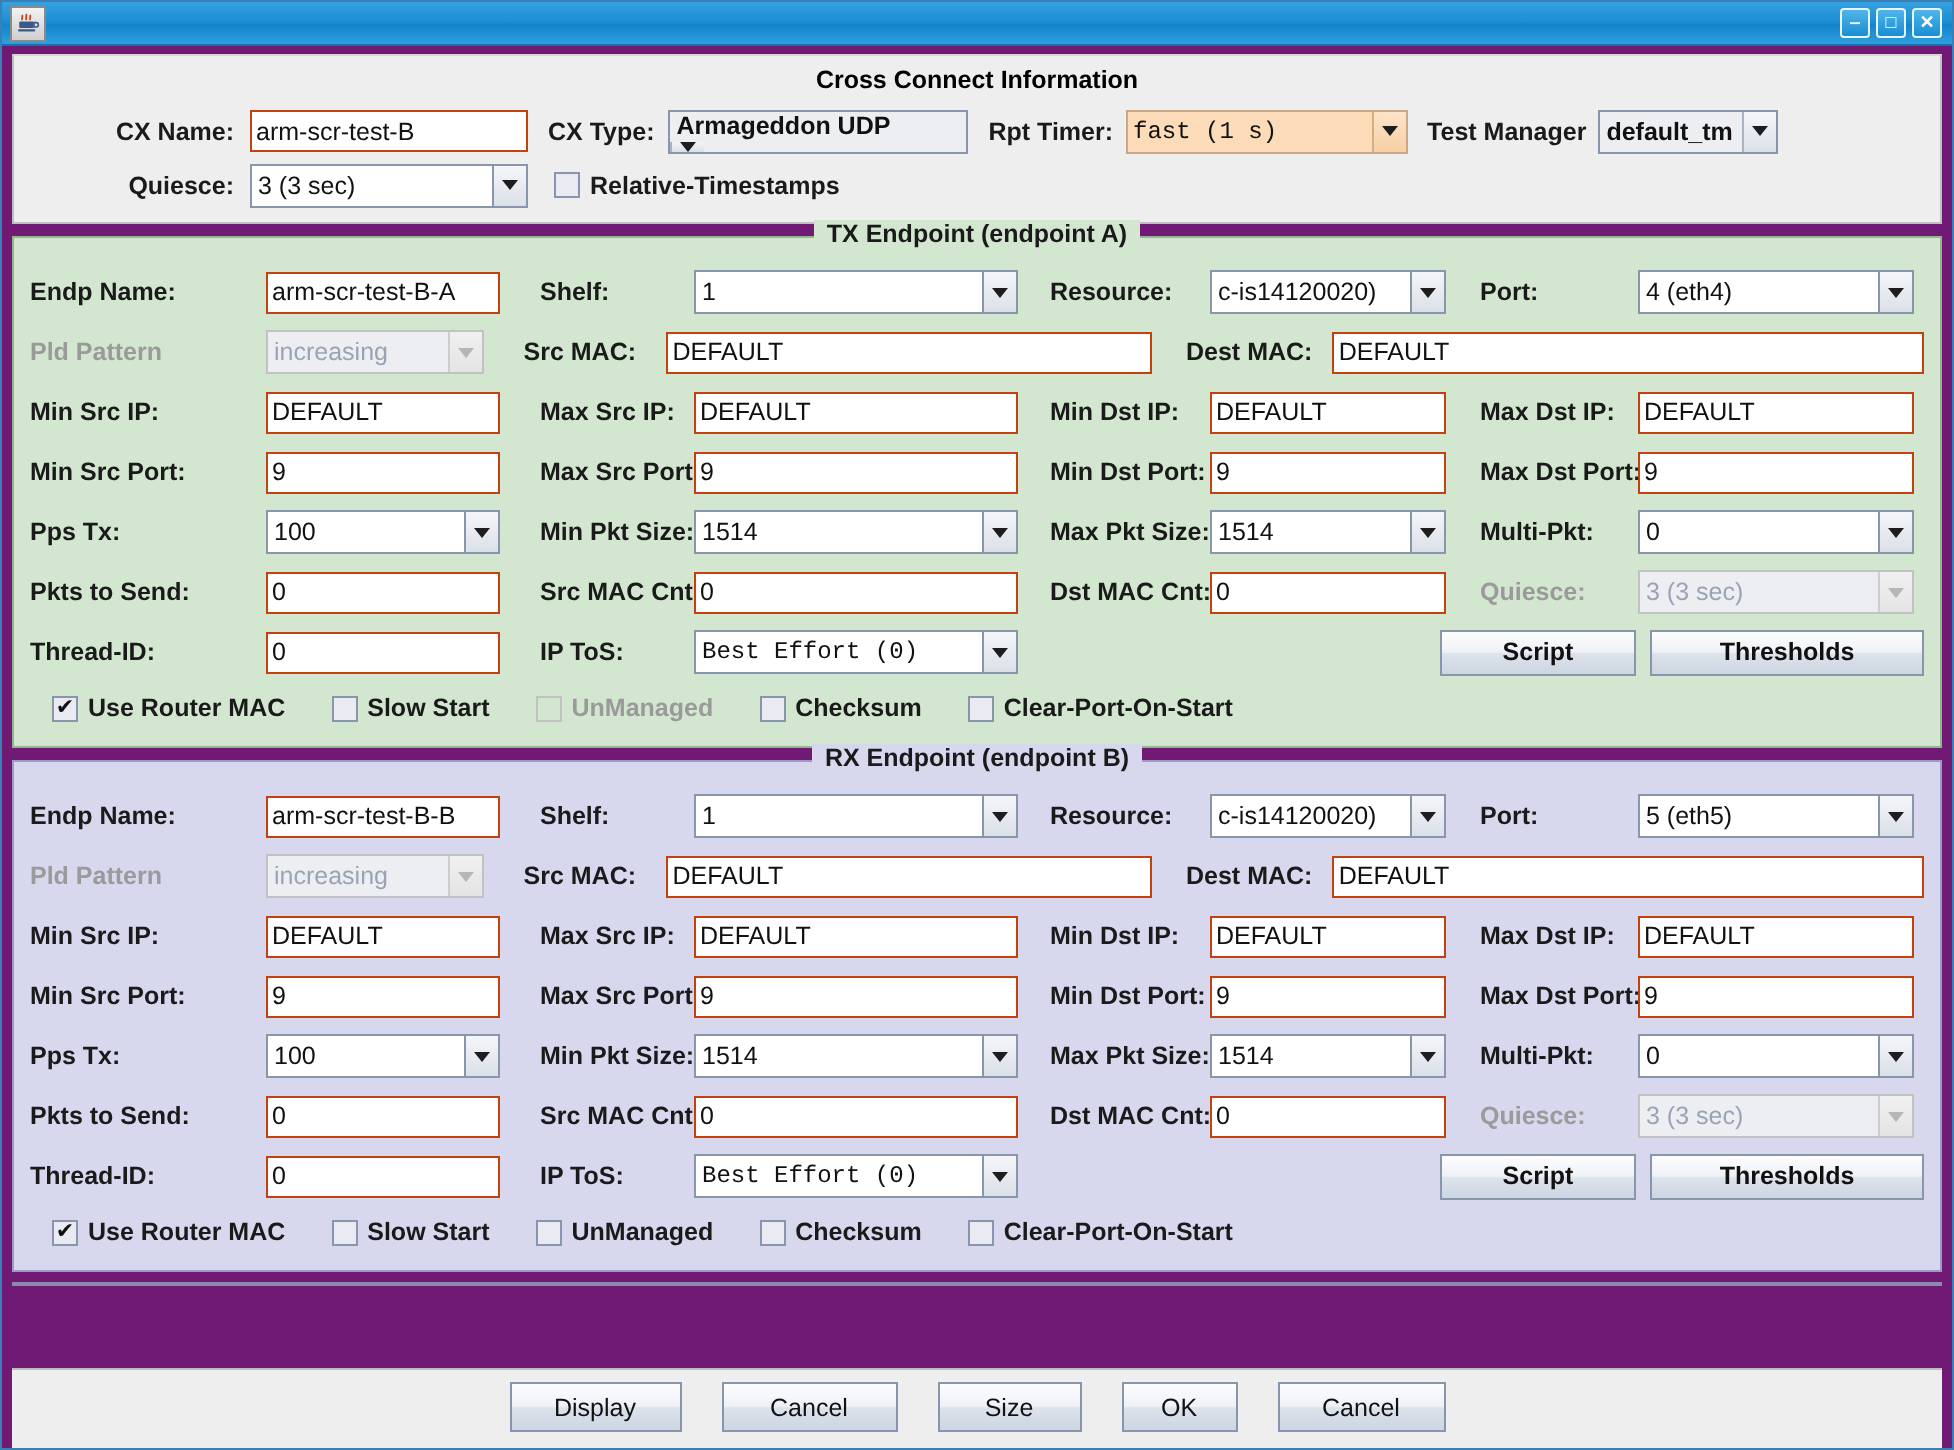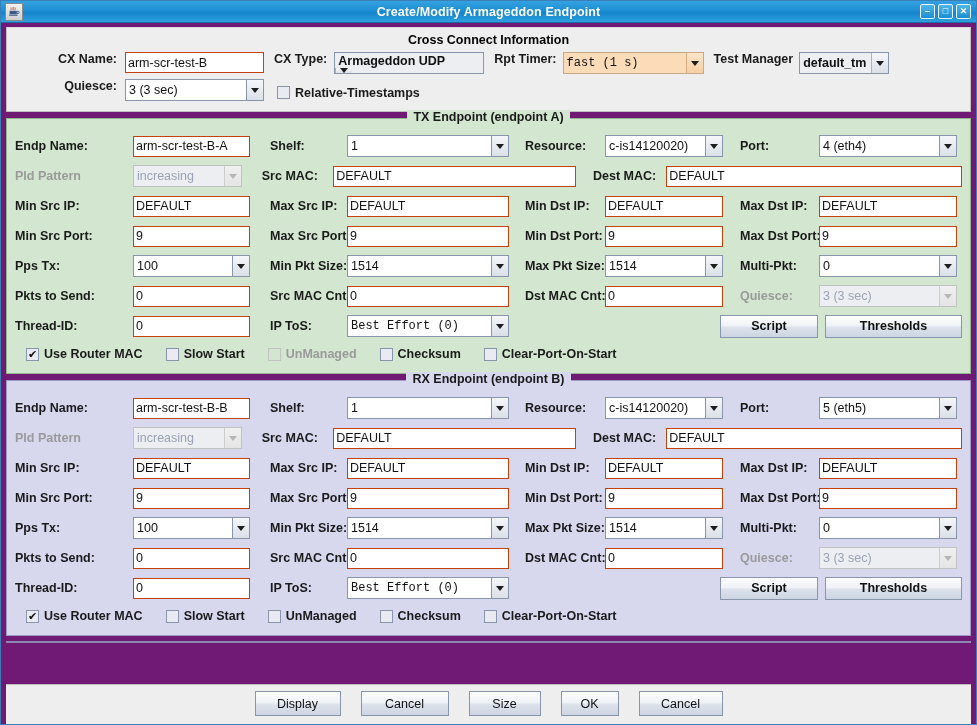--- a/index.html
+++ b/index.html
@@ -67,21 +67,21 @@
     border-top: 1px solid #d8d8d8;
     padding: 3px 0 5px 0;
   }
   .section-title {
     text-align: center;
     font-size: 12.5px;
     font-weight: bold;
     color: #000000;
     padding: 2px 0 5px 0;
   }
-  .row { display: flex; height: 27px; }
+  .row { display: flex; align-items: center; height: 27px; }
   .lbl {
     font-size: 12.5px; font-weight: bold; color: #1a1a1a;
     white-space: nowrap;
   }
   .lbl.dis { color: #9a9a9a; }
 
   
   .tf {
     height: 21px;
     background: #ffffff;
@@ -209,21 +209,20 @@
     <div class="title-icon">
       <svg width="12" height="12" viewBox="0 0 12 12" aria-hidden="true">
         <path d="M3 1.5 C3.8 2.4 2.4 2.9 3.2 4.0" stroke="#c0441c" stroke-width="0.9" fill="none"></path>
         <path d="M5 1.0 C5.9 2.1 4.4 2.7 5.3 4.0" stroke="#c0441c" stroke-width="0.9" fill="none"></path>
         <path d="M7 1.5 C7.8 2.4 6.4 2.9 7.2 4.0" stroke="#c0441c" stroke-width="0.9" fill="none"></path>
         <rect x="1.6" y="4.8" width="7.2" height="3.2" rx="0.6" fill="#3b5a8c"></rect>
         <path d="M9 5.3 h1.1 a1.1 1.1 0 0 1 0 2.2 H9 z" fill="none" stroke="#3b5a8c" stroke-width="0.8"></path>
         <rect x="1.0" y="8.6" width="8.6" height="1.1" rx="0.5" fill="#3b5a8c"></rect>
       </svg>
     </div>
-    <div class="title-text">Create/Modify Armageddon Endpoint</div>
     <div class="win-btns">
       <div class="win-btn">‒</div>
       <div class="win-btn">□</div>
       <div class="win-btn">✕</div>
     </div>
   </div>
 
   <div class="content">
 
     <div class="cc-panel">

